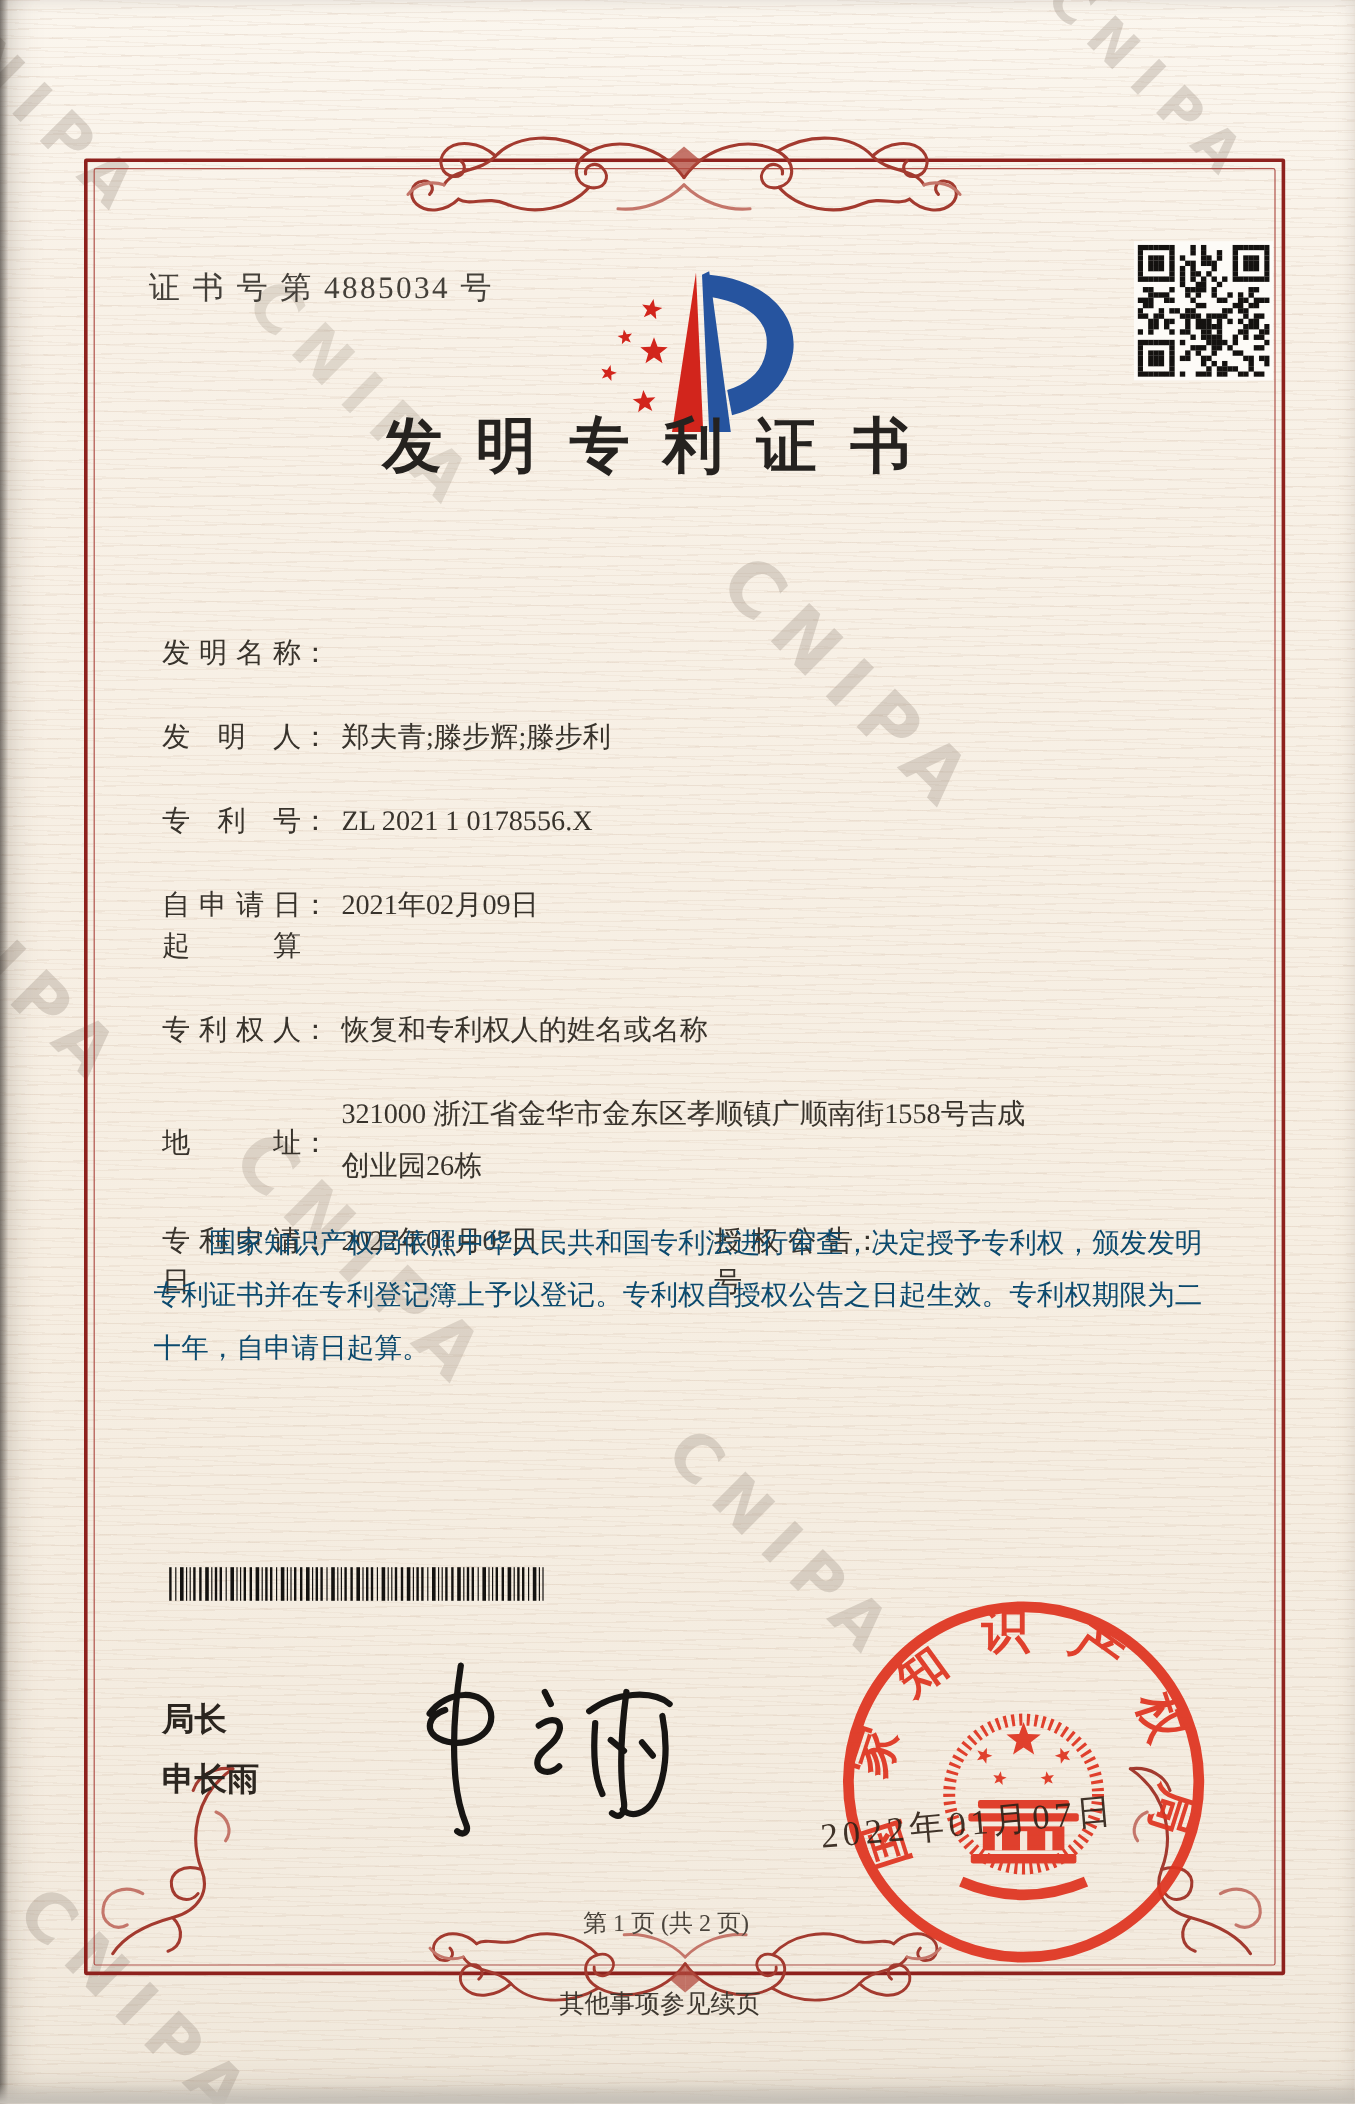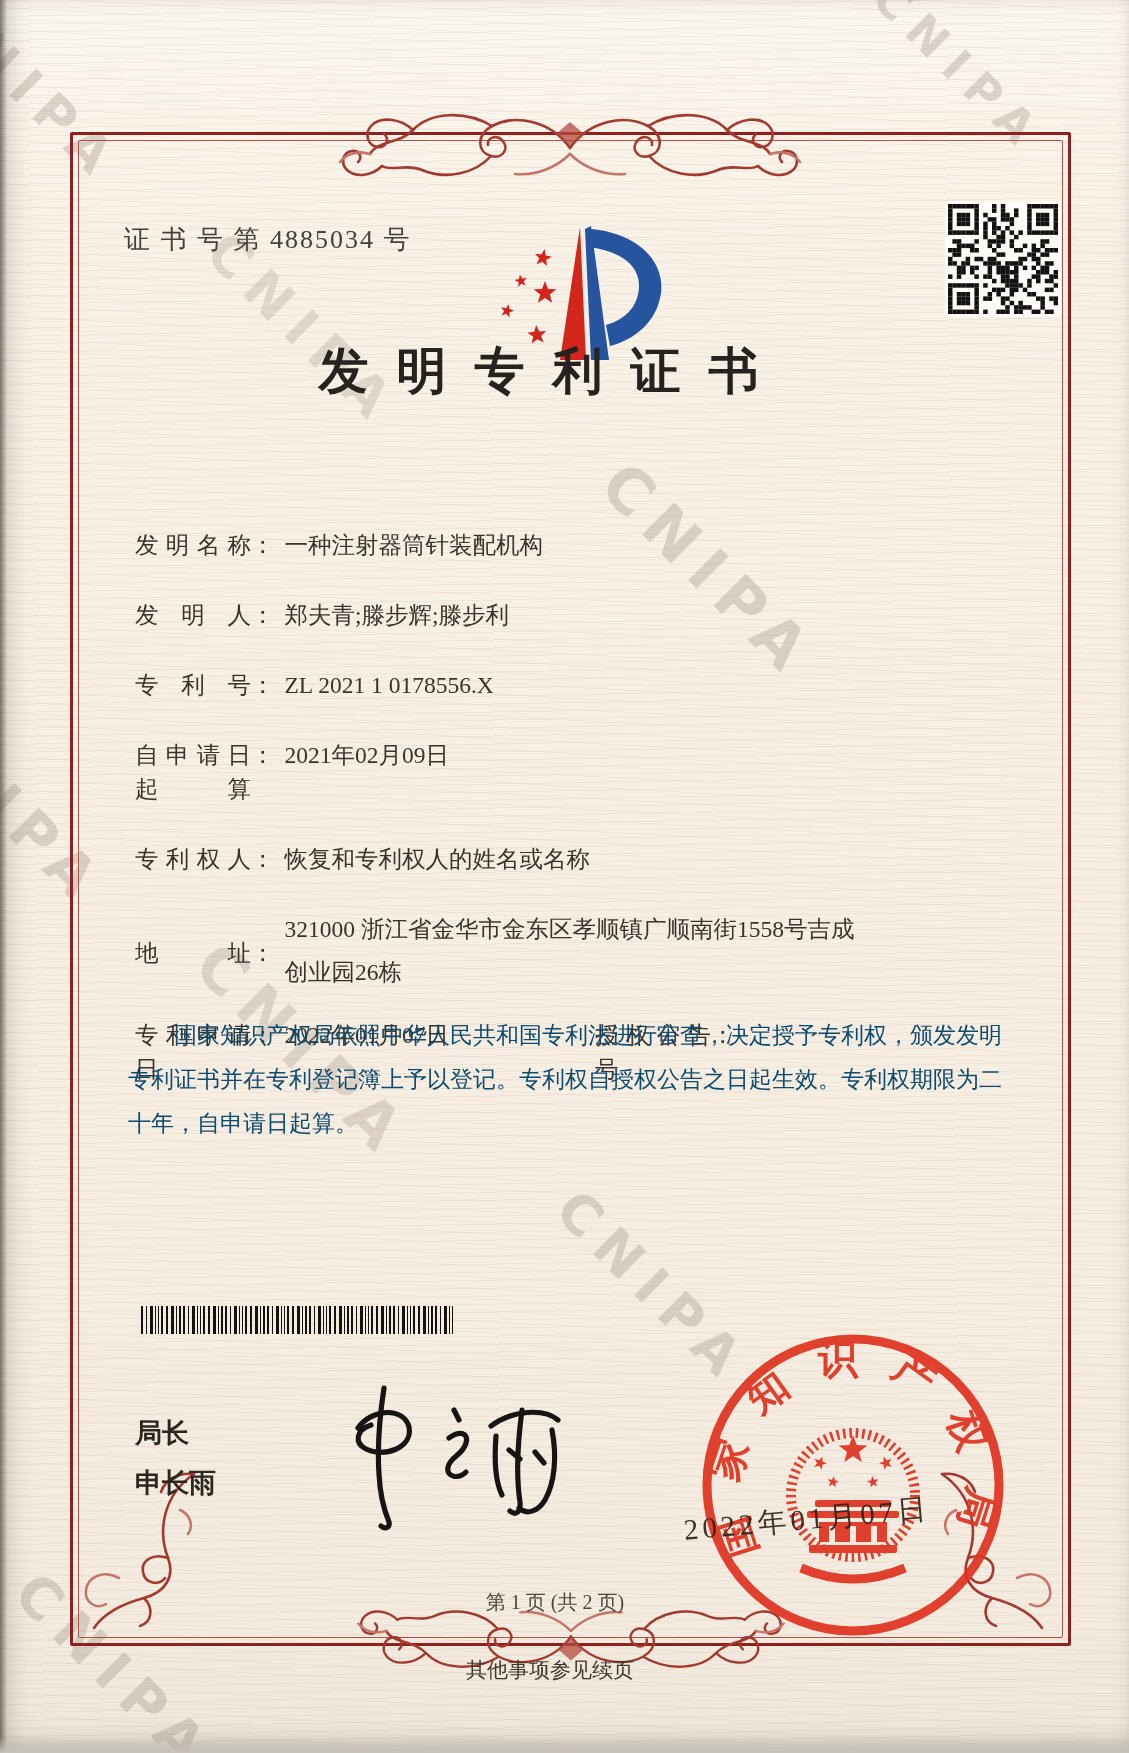--- a/index.html
+++ b/index.html
@@ -434,21 +434,20 @@
     <rect x="22" y="24" width="1.02" height="1.02" fill="#141210"></rect>
     <rect x="23" y="24" width="1.02" height="1.02" fill="#141210"></rect>
   </svg>
 
 <div class="title">发明专利证书</div>
 
 <div class="fields">
   <div class="frow">
     <span class="flabel">发明名称</span>
       <span class="colon">：</span>
-    <span class="fval">一种注射器筒针装配机构</span>
   </div>
   <div class="frow">
     <span class="flabel">发明人</span>
       <span class="colon">：</span>
     <span class="fval">郑夫青;滕步辉;滕步利</span>
   </div>
   <div class="frow">
     <span class="flabel">专利号</span>
       <span class="colon">：</span>
     <span class="fval">ZL 2021 1 0178556.X</span>

